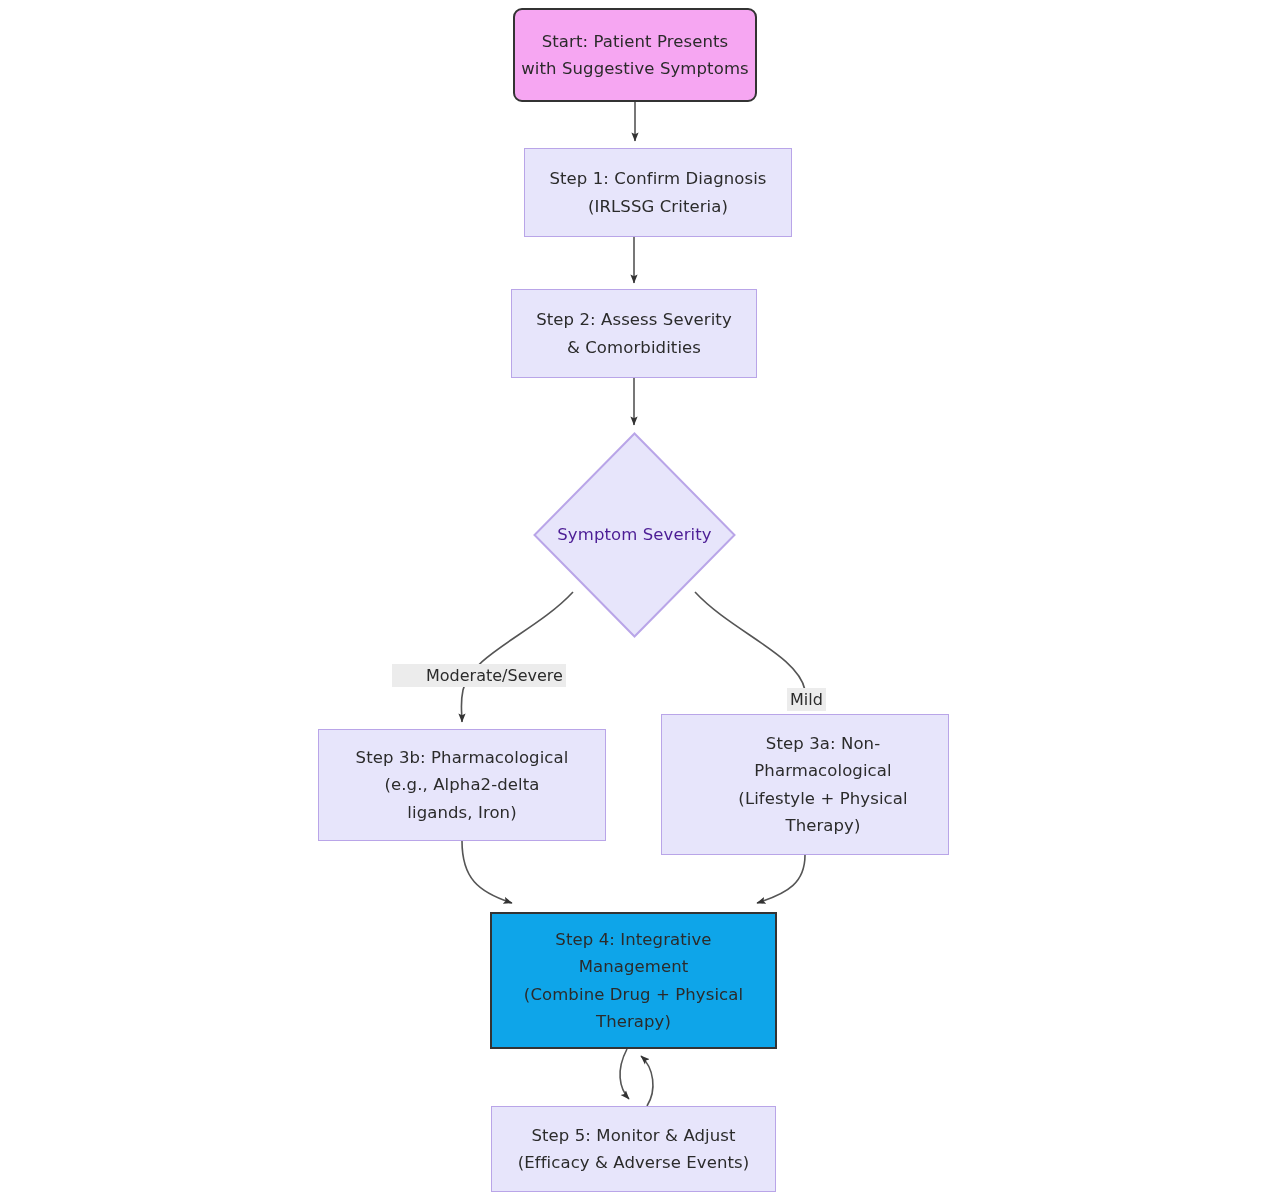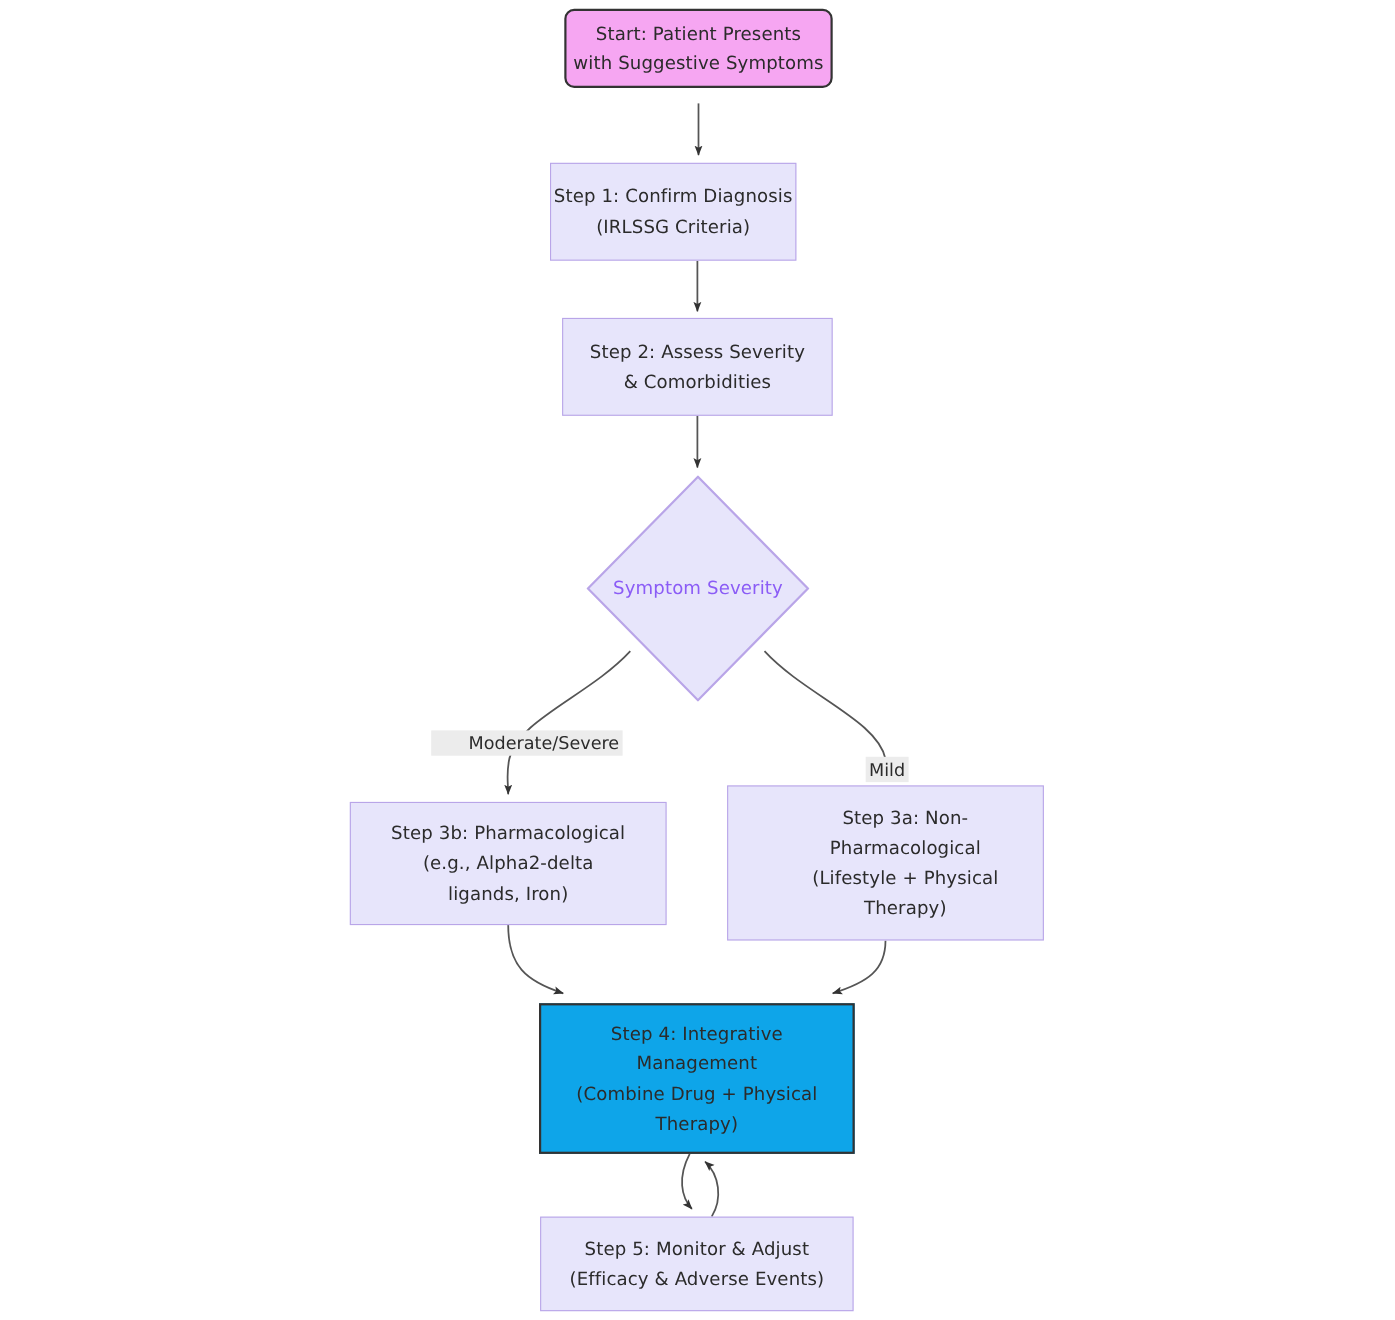--- a/index.html
+++ b/index.html
@@ -63,21 +63,21 @@
     position: absolute;
     left: 0;
     top: 0;
     width: 100%;
     height: 100%;
   }
   .decision-label {
     position: relative;
     z-index: 1;
     font-size: 16.5px;
-    color: #8b5cf6;
+    color: #4c1d95;
   }
   .edge-label {
     position: absolute;
     background: #ececec;
     color: #2b2b2b;
     font-size: 16px;
     line-height: 1.2;
     padding: 2px 3px;
     white-space: nowrap;
     z-index: 3;
@@ -107,24 +107,24 @@
 
     <path d="M462,841 C462,878 478,892 512,903" fill="none" stroke="#555555" stroke-width="1.6" marker-end="url(#arrowhead)"></path>
 
     <path d="M805,855 C805,882 789,893 757,903" fill="none" stroke="#555555" stroke-width="1.6" marker-end="url(#arrowhead)"></path>
 
     <path d="M627,1049 C616,1070 619,1088 629,1099" fill="none" stroke="#555555" stroke-width="1.6" marker-end="url(#arrowhead)"></path>
 
     <path d="M647,1106 C657,1090 654,1068 641,1056" fill="none" stroke="#555555" stroke-width="1.6" marker-end="url(#arrowhead)"></path>
   </svg>
 
-  <div class="node node-start" style="left:513px; top:8px; width:244px; height:72px;">Start: Patient Presents
+  <div class="node node-start" style="left:513px; top:8px; width:244px; height:94px;">Start: Patient Presents
 with Suggestive Symptoms</div>
 
-  <div class="node node-standard" style="left:500px; top:148px; width:224px; height:89px;">Step 1: Confirm Diagnosis
+  <div class="node node-standard" style="left:524px; top:148px; width:268px; height:89px;">Step 1: Confirm Diagnosis
 (IRLSSG Criteria)</div>
 
   <div class="node node-standard" style="left:511px; top:289px; width:246px; height:89px;">Step 2: Assess Severity
 &amp; Comorbidities</div>
 
   <div class="node node-decision" style="left:533px; top:432px; width:203px; height:206px;">
     <svg class="decision-shape" viewBox="0 0 203 206" preserveAspectRatio="none">
       <polygon points="101.5,1.5 201.5,103 101.5,204.5 1.5,103" fill="#e7e5fb" stroke="#b9a5e8" stroke-width="2"></polygon>
     </svg>
     <span class="decision-label">Symptom Severity</span>

